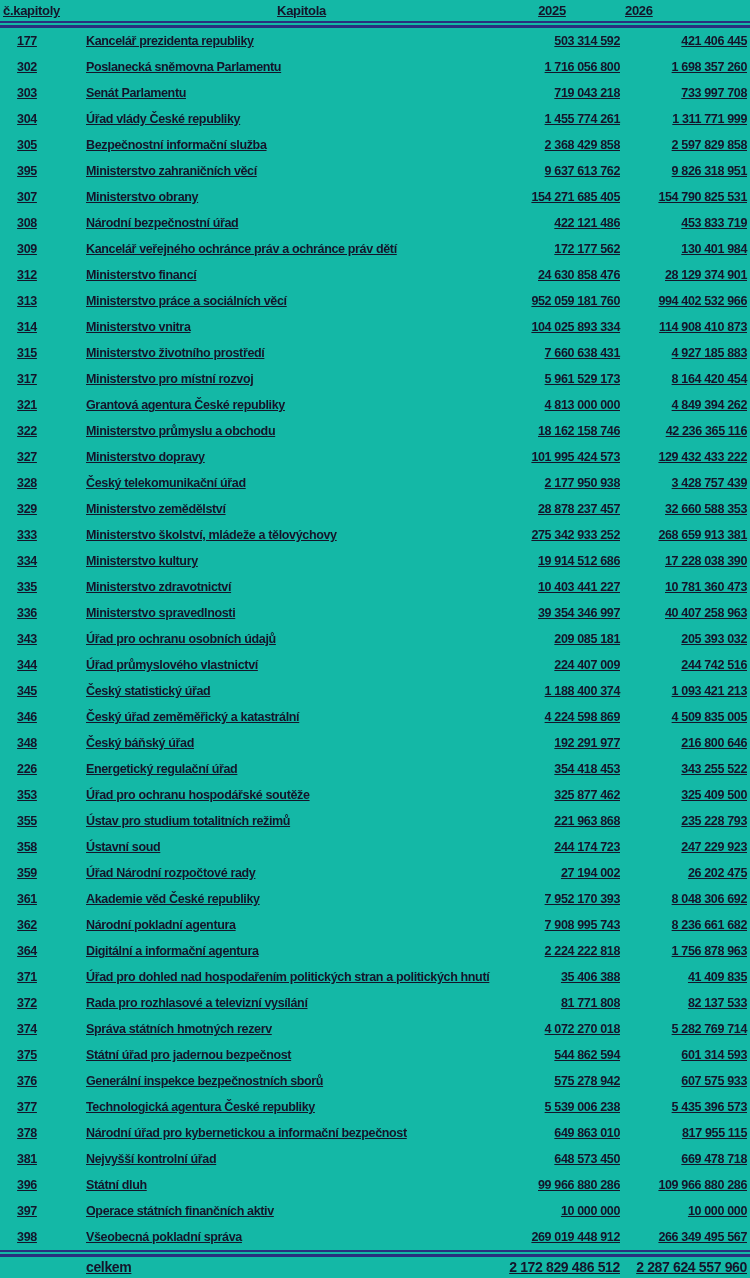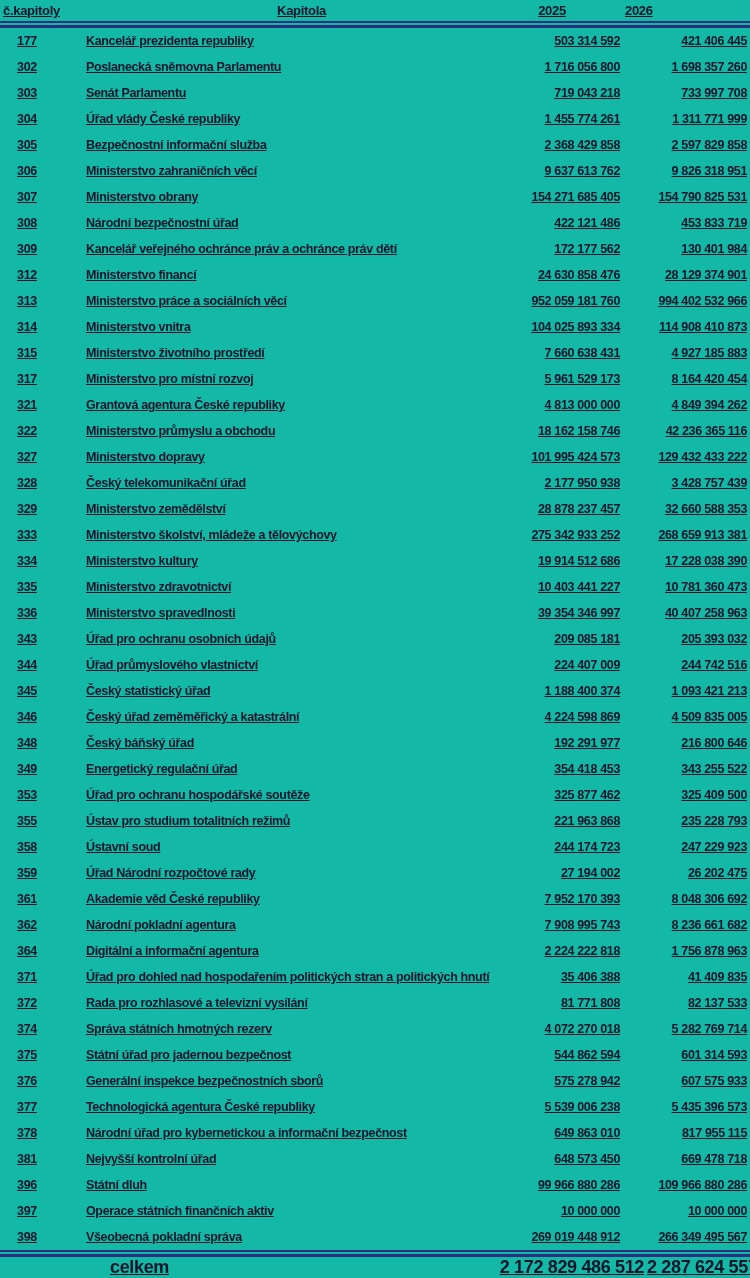--- a/index.html
+++ b/index.html
@@ -25,21 +25,21 @@
   .h-2026{text-align:left;padding-left:2px;}
   .double-rule{
     border-top:2px solid #2a2f7e;
     border-bottom:3px solid #2a2f7e;
     height:2px;
   }
   .row{height:26px;font-size:12.5px;font-weight:700;letter-spacing:-0.35px;}
   .c-id{text-align:center;padding-right:26px;}
   .c-name{text-align:left;padding-left:6px;white-space:nowrap;}
   .c-num{text-align:right;padding-right:3px;white-space:nowrap;}
-  .footer-row{height:19px;font-size:18px;font-weight:700;letter-spacing:-0.35px;margin-left:24px;}
+  .footer-row{height:19px;font-size:14px;font-weight:700;letter-spacing:-0.35px;}
 </style>
 </head>
 <body>
 
 <div class="page">
 
   <div class="grid header-row">
     <div class="h-id">č.kapitoly</div>
     <div class="h-name">Kapitola</div>
     <div class="h-2025">2025</div>
@@ -73,21 +73,21 @@
         <div class="c-num">1 455 774 261</div>
         <div class="c-num">1 311 771 999</div>
       </div>
       <div class="grid row">
         <div class="c-id">305</div>
         <div class="c-name">Bezpečnostní informační služba</div>
         <div class="c-num">2 368 429 858</div>
         <div class="c-num">2 597 829 858</div>
       </div>
       <div class="grid row">
-        <div class="c-id">306</div>
+        <div class="c-id">395</div>
         <div class="c-name">Ministerstvo zahraničních věcí</div>
         <div class="c-num">9 637 613 762</div>
         <div class="c-num">9 826 318 951</div>
       </div>
       <div class="grid row">
         <div class="c-id">307</div>
         <div class="c-name">Ministerstvo obrany</div>
         <div class="c-num">154 271 685 405</div>
         <div class="c-num">154 790 825 531</div>
       </div>
@@ -211,21 +211,21 @@
         <div class="c-num">4 224 598 869</div>
         <div class="c-num">4 509 835 005</div>
       </div>
       <div class="grid row">
         <div class="c-id">348</div>
         <div class="c-name">Český báňský úřad</div>
         <div class="c-num">192 291 977</div>
         <div class="c-num">216 800 646</div>
       </div>
       <div class="grid row">
-        <div class="c-id">349</div>
+        <div class="c-id">226</div>
         <div class="c-name">Energetický regulační úřad</div>
         <div class="c-num">354 418 453</div>
         <div class="c-num">343 255 522</div>
       </div>
       <div class="grid row">
         <div class="c-id">353</div>
         <div class="c-name">Úřad pro ochranu hospodářské soutěže</div>
         <div class="c-num">325 877 462</div>
         <div class="c-num">325 409 500</div>
       </div>

